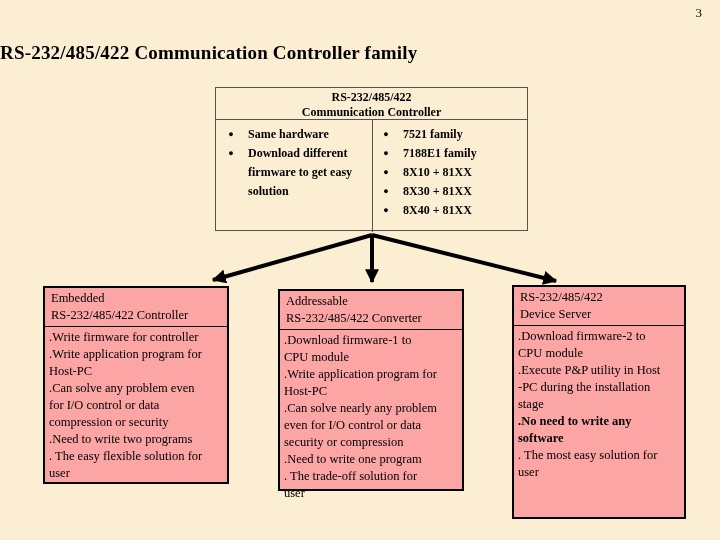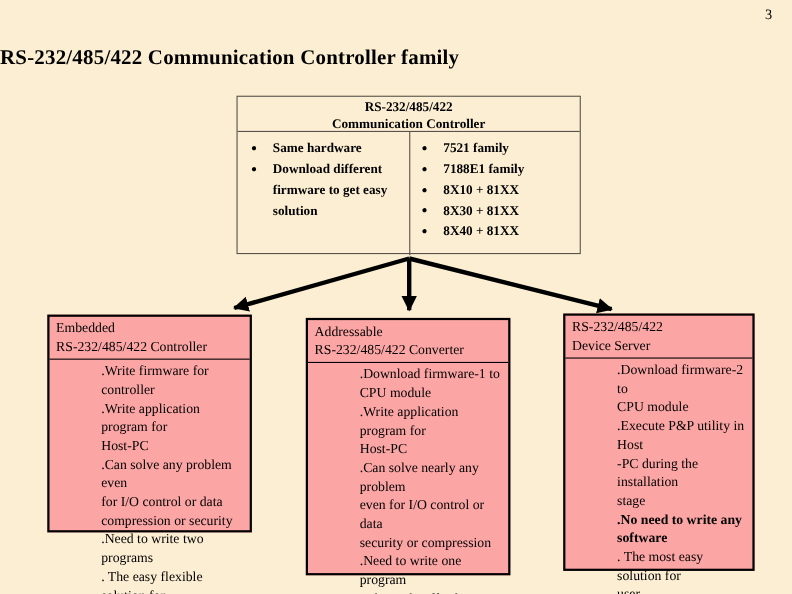--- a/index.html
+++ b/index.html
@@ -50,29 +50,29 @@
   .bullet-text{white-space:pre-line;}
   
   svg.arrows{position:absolute;left:0;top:0;pointer-events:none;}
   
   .leaf-box{
     position:absolute;background:#fca5a5;
     border:2px solid #000;box-sizing:border-box;
     font-size:12.5px;line-height:17px;
   }
   .leaf-box.pos-left  {left:43px; top:286px;width:186px;height:198px;}
-  .leaf-box.pos-mid   {left:278px;top:289px;width:186px;height:234px;}
+  .leaf-box.pos-mid   {left:278px;top:289px;width:186px;height:202px;}
   .leaf-box.pos-right {left:512px;top:285px;width:174px;height:234px;}
   .leaf-header{
     padding:2px 6px 2px 6px;
     border-bottom:1px solid #000;
     white-space:pre-line;
   }
   .leaf-items{padding:2px 3px 0 4px;}
-  .leaf-item{white-space:pre-line;margin-left:43px;}
+  .leaf-item{white-space:pre-line;}
   .leaf-item.bold{font-weight:bold;}
 </style>
 </head>
 <body>
 
 <div class="slide">
 
   <div class="page-number">3</div>
 
   <div class="slide-title">RS-232/485/422 Communication Controller family</div>

